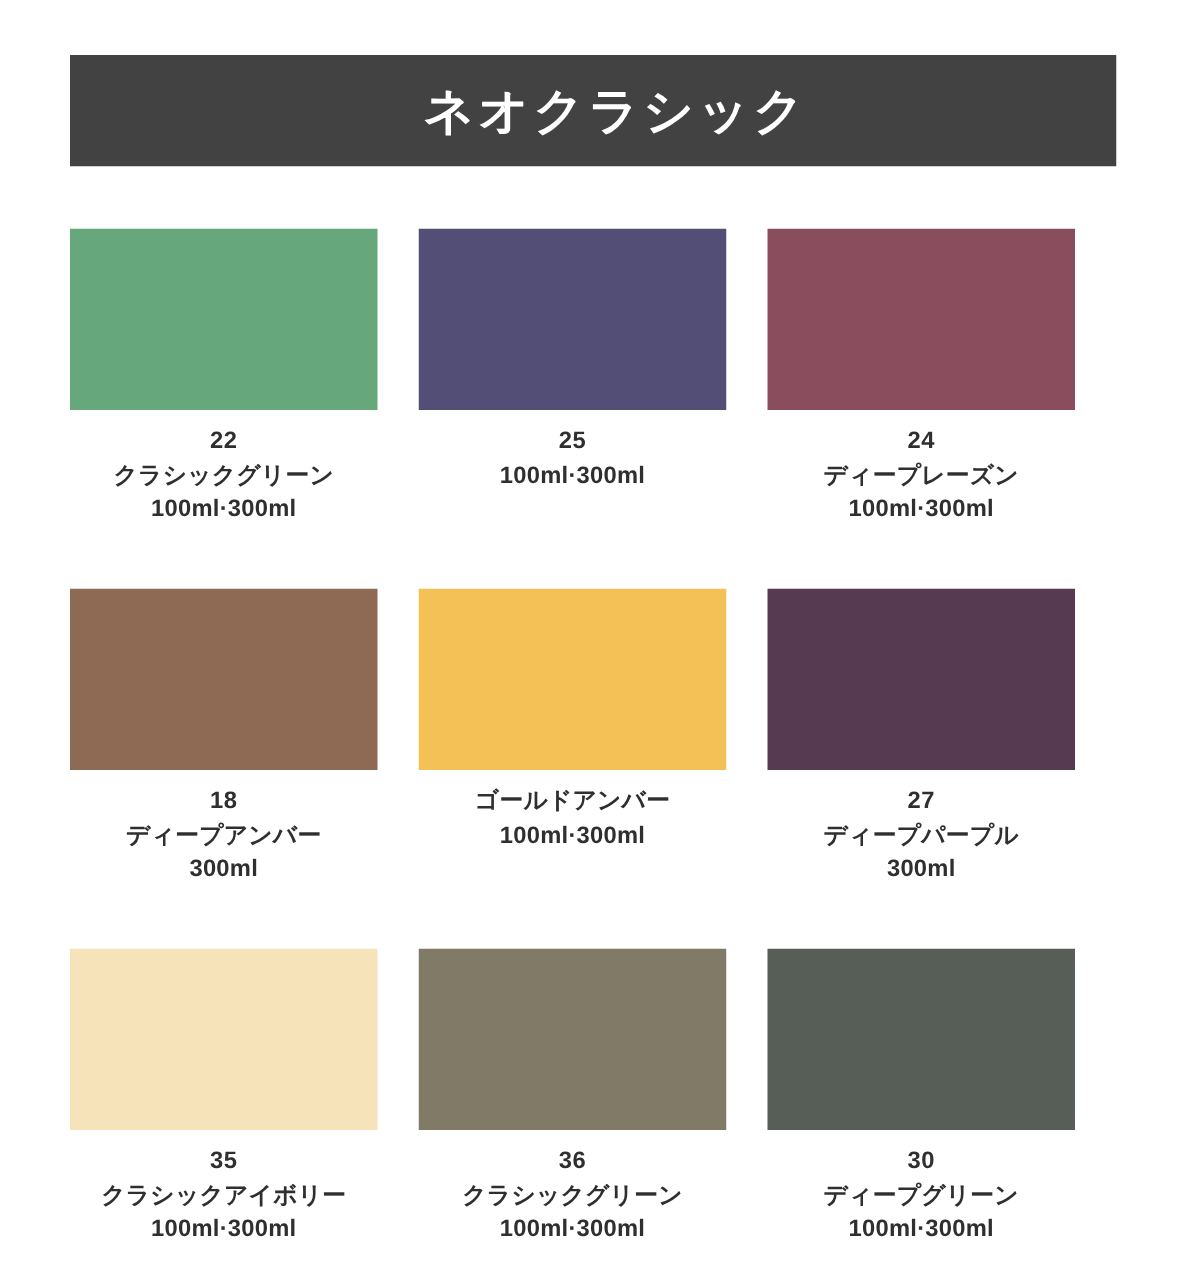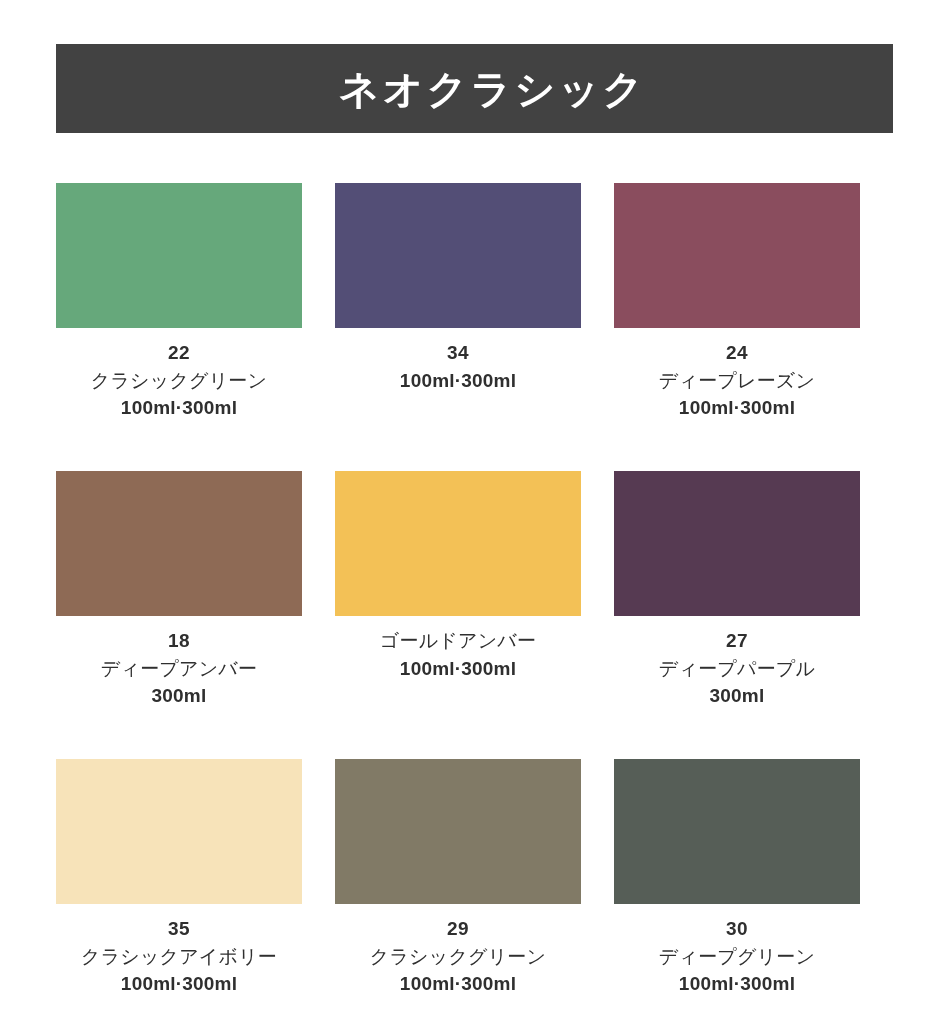--- a/index.html
+++ b/index.html
@@ -76,21 +76,21 @@
 
   .swatch-number {
     font-size: 19px;
     font-weight: bold;
     line-height: 1.45;
     letter-spacing: 0.5px;
   }
 
   .swatch-name {
     font-size: 19px;
-    font-weight: normal;
+    font-weight: bold;
     line-height: 1.45;
     letter-spacing: 0.2px;
   }
 
   .swatch-sizes {
     font-size: 19px;
     font-weight: bold;
     line-height: 1.45;
     letter-spacing: 0.2px;
   }
@@ -111,21 +111,21 @@
       <div class="swatch-caption" style="color: rgb(47, 47, 47);">
         <div class="swatch-number">22</div>
         <div class="swatch-name">クラシックグリーン</div>
         <div class="swatch-sizes">100ml·300ml</div>
       </div>
     </div>
 
     <div class="swatch-cell">
       <div class="swatch-chip" style="background-color: rgb(83, 78, 118);"></div>
       <div class="swatch-caption" style="color: rgb(47, 47, 47);">
-        <div class="swatch-number">34</div>
+        <div class="swatch-number">25</div>
         <div class="swatch-sizes">100ml·300ml</div>
       </div>
     </div>
 
     <div class="swatch-cell">
       <div class="swatch-chip" style="background-color: rgb(138, 77, 94);"></div>
       <div class="swatch-caption" style="color: rgb(47, 47, 47);">
         <div class="swatch-number">24</div>
         <div class="swatch-name">ディープレーズン</div>
         <div class="swatch-sizes">100ml·300ml</div>
@@ -163,21 +163,21 @@
       <div class="swatch-caption" style="color: rgb(47, 47, 47);">
         <div class="swatch-number">35</div>
         <div class="swatch-name">クラシックアイボリー</div>
         <div class="swatch-sizes">100ml·300ml</div>
       </div>
     </div>
 
     <div class="swatch-cell">
       <div class="swatch-chip" style="background-color: rgb(129, 122, 102);"></div>
       <div class="swatch-caption" style="color: rgb(47, 47, 47);">
-        <div class="swatch-number">29</div>
+        <div class="swatch-number">36</div>
         <div class="swatch-name">クラシックグリーン</div>
         <div class="swatch-sizes">100ml·300ml</div>
       </div>
     </div>
 
     <div class="swatch-cell">
       <div class="swatch-chip" style="background-color: rgb(86, 94, 87);"></div>
       <div class="swatch-caption" style="color: rgb(47, 47, 47);">
         <div class="swatch-number">30</div>
         <div class="swatch-name">ディープグリーン</div>

